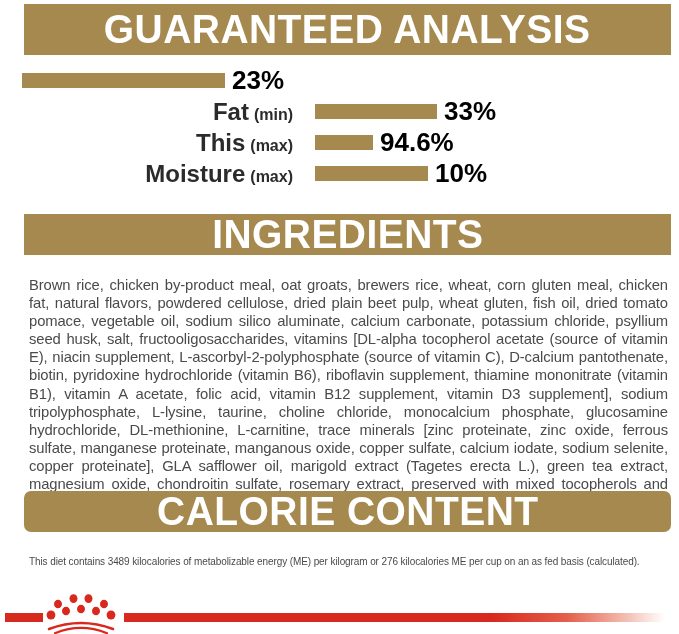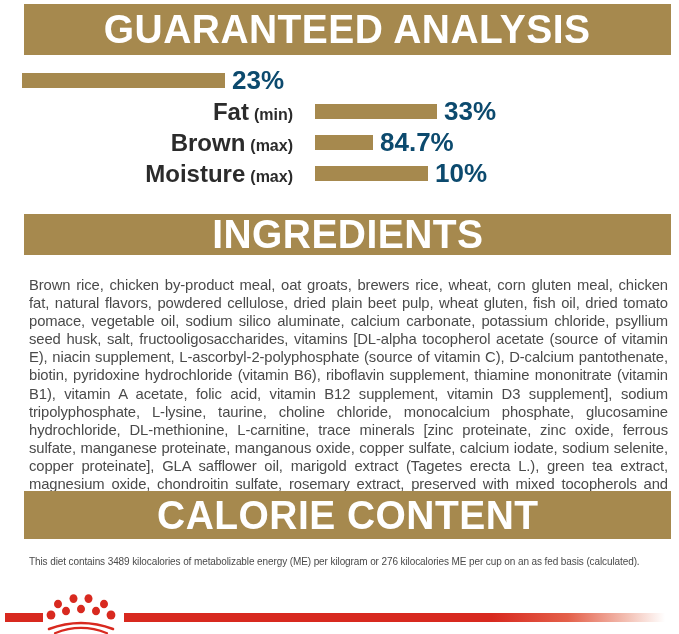--- a/index.html
+++ b/index.html
@@ -19,33 +19,33 @@
   .gold-header .hdr-text {
     color:#ffffff;
     font-weight:bold;
     font-size:41px;
     letter-spacing:0.5px;
     transform:scaleX(0.95);
     white-space:nowrap;
   }
   #ga-header  { top:4px;   height:51px; }
   #ing-header { top:214px; height:41px; }
-  #cal-header { top:491px; height:48px; }
+  #cal-header { top:491px; height:41px;border-radius:7px; }
 
   
   .ga-rows { position:absolute; top:65px; left:0; right:0; }
   .ga-row  { display:flex; align-items:center; height:31px; }
   .ga-label {
     width:293px; text-align:right;
     font-weight:bold; font-size:24px; color:#2b2b2b;
     white-space:nowrap;
   }
   .ga-qual { font-size:16px; font-weight:bold; color:#2b2b2b; margin-left:5px; }
   .ga-bar  { margin-left:22px; height:15px; background:#a6894e; }
-  .ga-val  { margin-left:7px; font-weight:bold; font-size:26px; color:#0c4a6e; }
+  .ga-val  { margin-left:7px; font-weight:bold; font-size:26px; color:#000000; }
 
   
   .body-text {
     position:absolute; left:29px; right:11px;
     color:#4a4a4a;
     text-align:justify;
     letter-spacing:-0.1px;
   }
   #ingredients-text { top:276px; font-size:14.8px; line-height:18.1px; }
   #calorie-text     { top:551px; font-size:10px;   line-height:22px; text-align:left; }
@@ -77,23 +77,23 @@
       <span class="ga-val">23%</span>
     </div>
 
     <div class="ga-row">
       <span class="ga-label"><span>Fat</span><span class="ga-qual">(min)</span></span>
       <span class="ga-bar" style="width: 122px;"></span>
       <span class="ga-val">33%</span>
     </div>
 
     <div class="ga-row">
-      <span class="ga-label"><span>Brown</span><span class="ga-qual">(max)</span></span>
+      <span class="ga-label"><span>This</span><span class="ga-qual">(max)</span></span>
       <span class="ga-bar" style="width: 58px;"></span>
-      <span class="ga-val">84.7%</span>
+      <span class="ga-val">94.6%</span>
     </div>
 
     <div class="ga-row">
       <span class="ga-label"><span>Moisture</span><span class="ga-qual">(max)</span></span>
       <span class="ga-bar" style="width: 113px;"></span>
       <span class="ga-val">10%</span>
     </div>
 
   </div>
 

